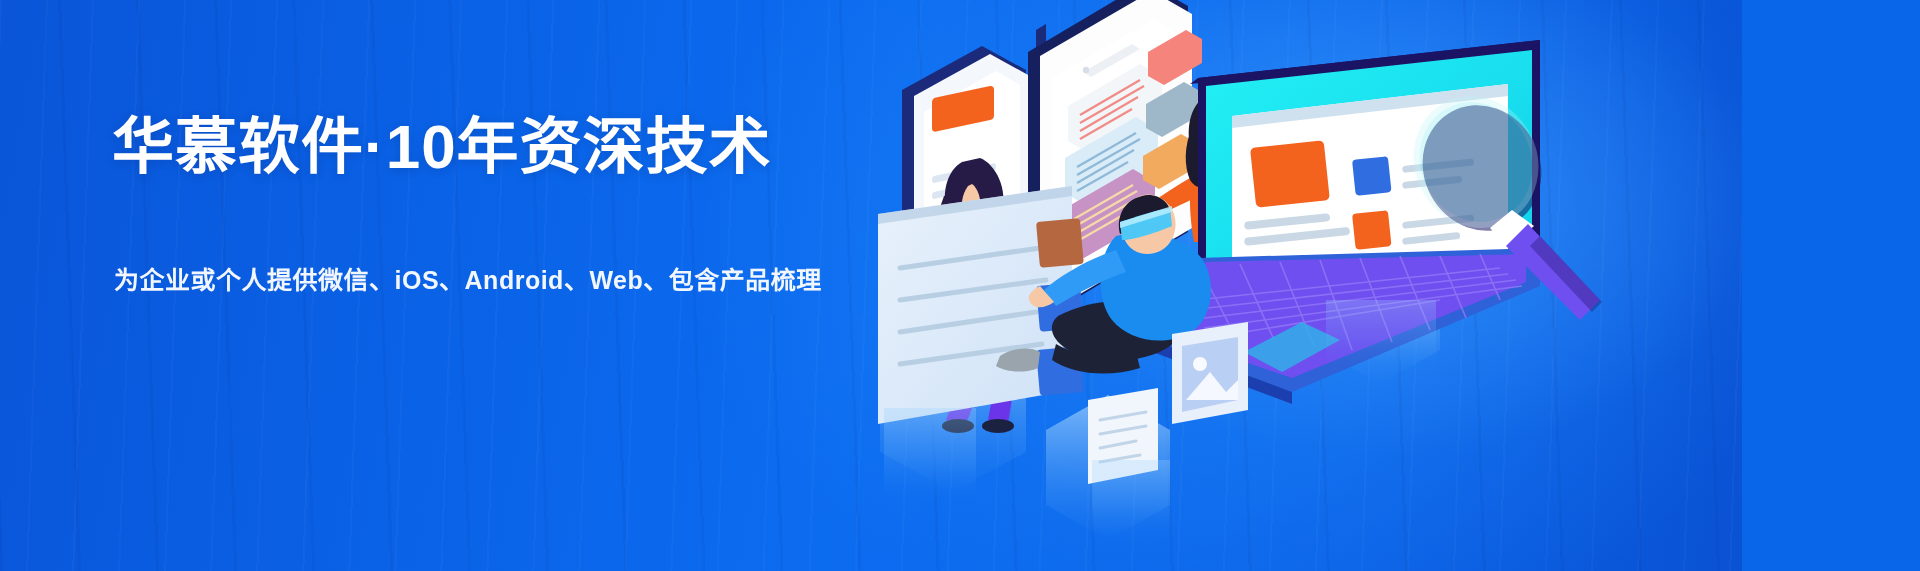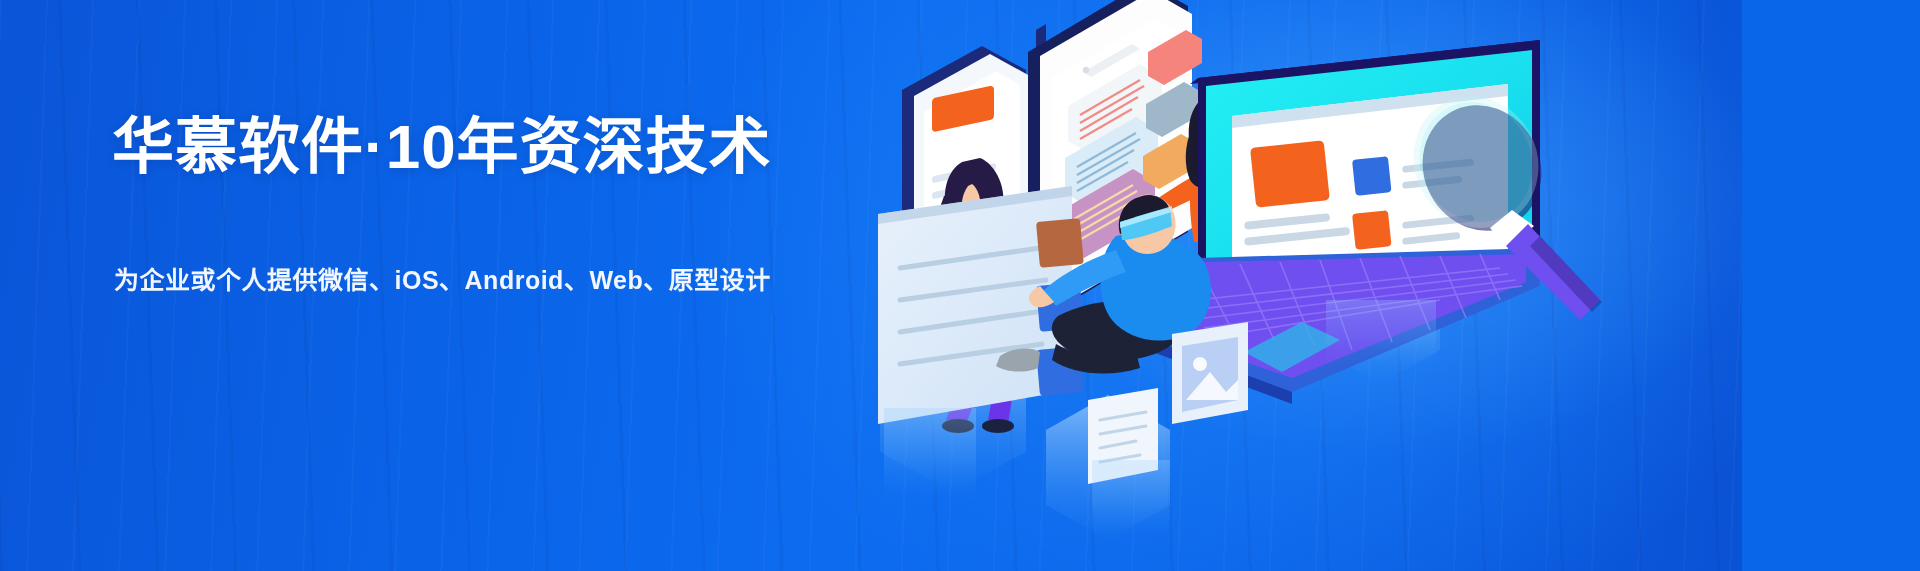--- a/index.html
+++ b/index.html
@@ -59,21 +59,21 @@
 <body>
 
 <div class="banner">
 
   <div class="glow"></div>
   <div class="streaks"></div>
   <div class="streaks2"></div>
 
   <div class="copy">
     <div class="headline">华慕软件·10年资深技术</div>
-    <div class="subline sub1">为企业或个人提供微信、iOS、Android、Web、原型设计</div>
+    <div class="subline sub1">为企业或个人提供微信、iOS、Android、Web、包含产品梳理</div>
   </div>
 
   <div class="art">
     <svg width="1080" height="571" viewBox="0 0 1080 571" xmlns="http://www.w3.org/2000/svg">
 
       <defs>
         <linearGradient id="pedG" x1="0" y1="0" x2="0" y2="1">
           <stop offset="0%" stop-color="#9fd2ff" stop-opacity=".95"></stop>
           <stop offset="55%" stop-color="#6fb6fb" stop-opacity=".55"></stop>
           <stop offset="100%" stop-color="#3f94f5" stop-opacity="0"></stop>

